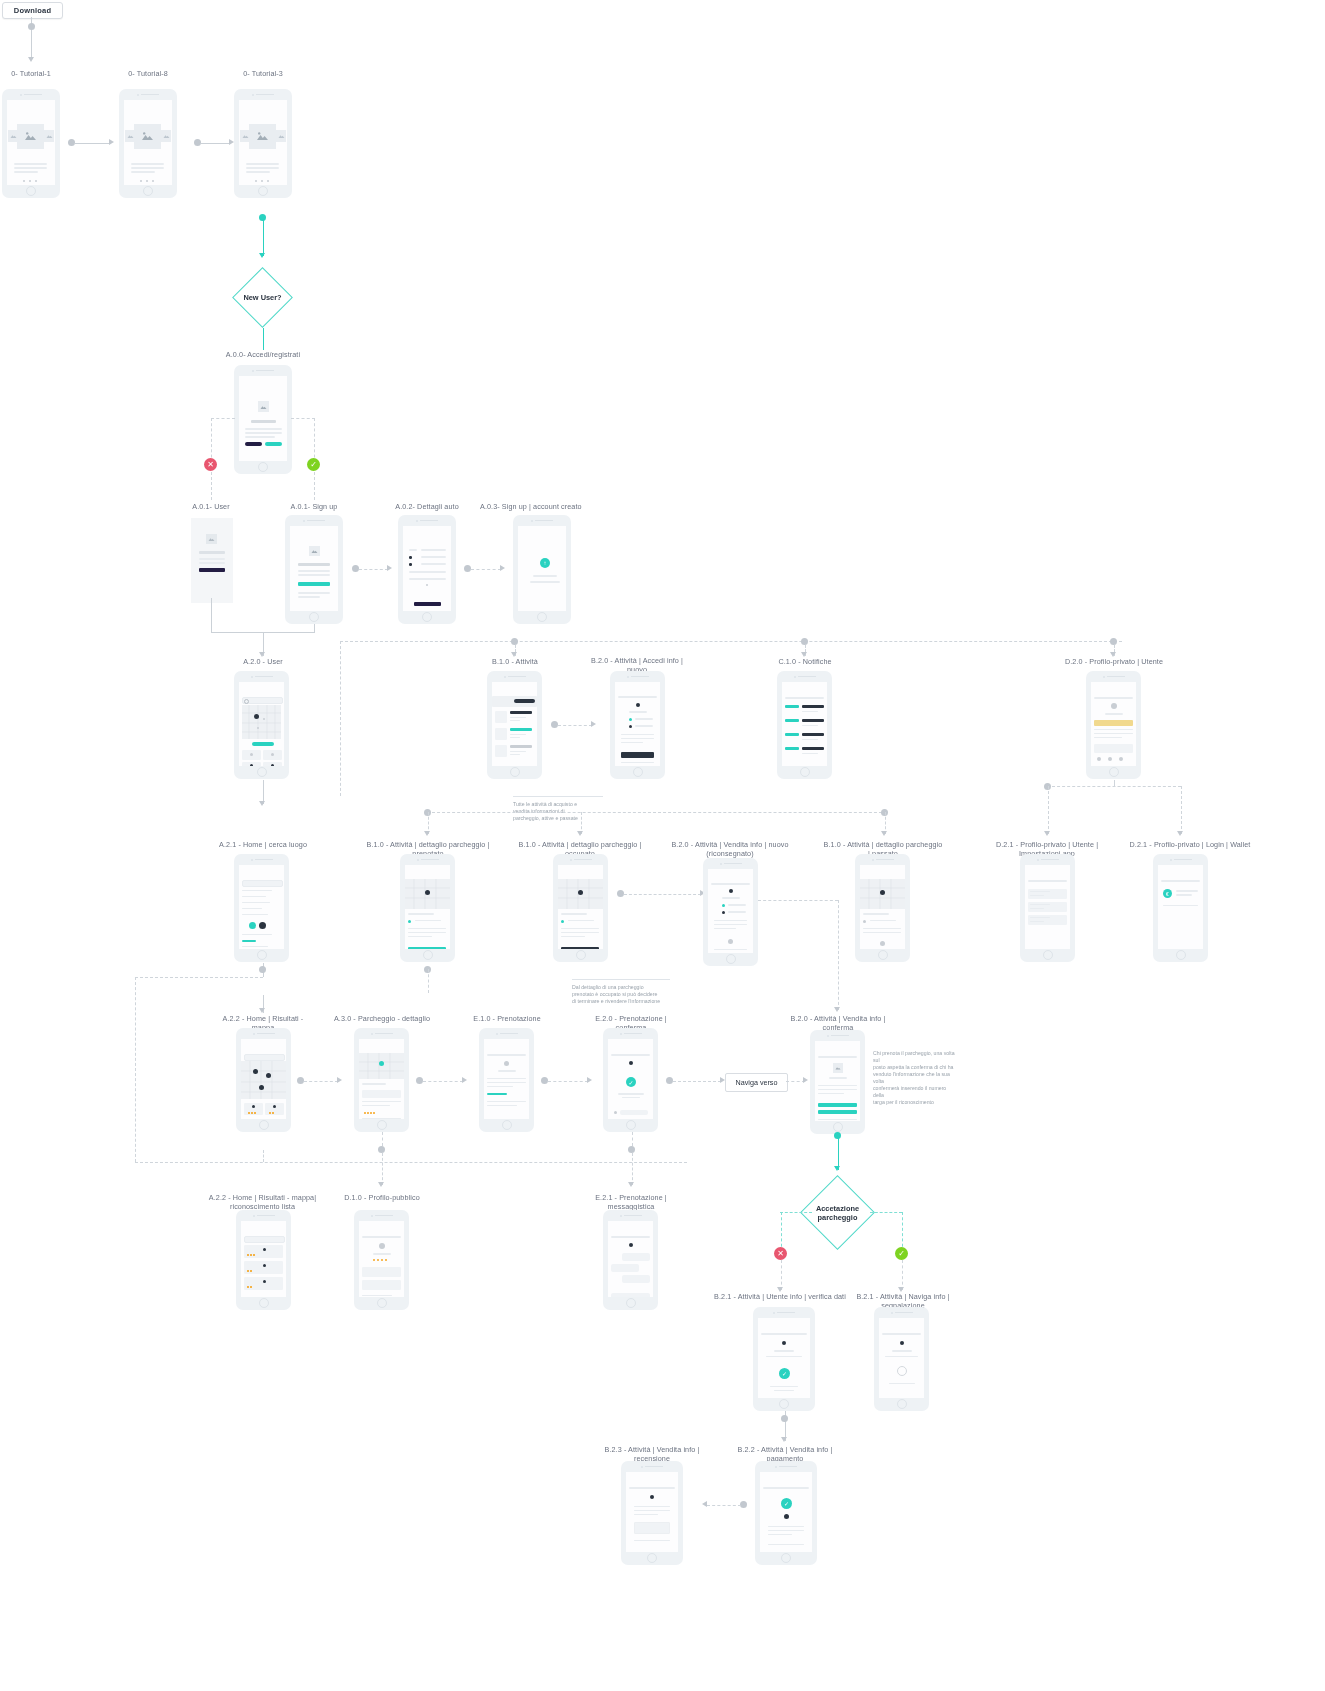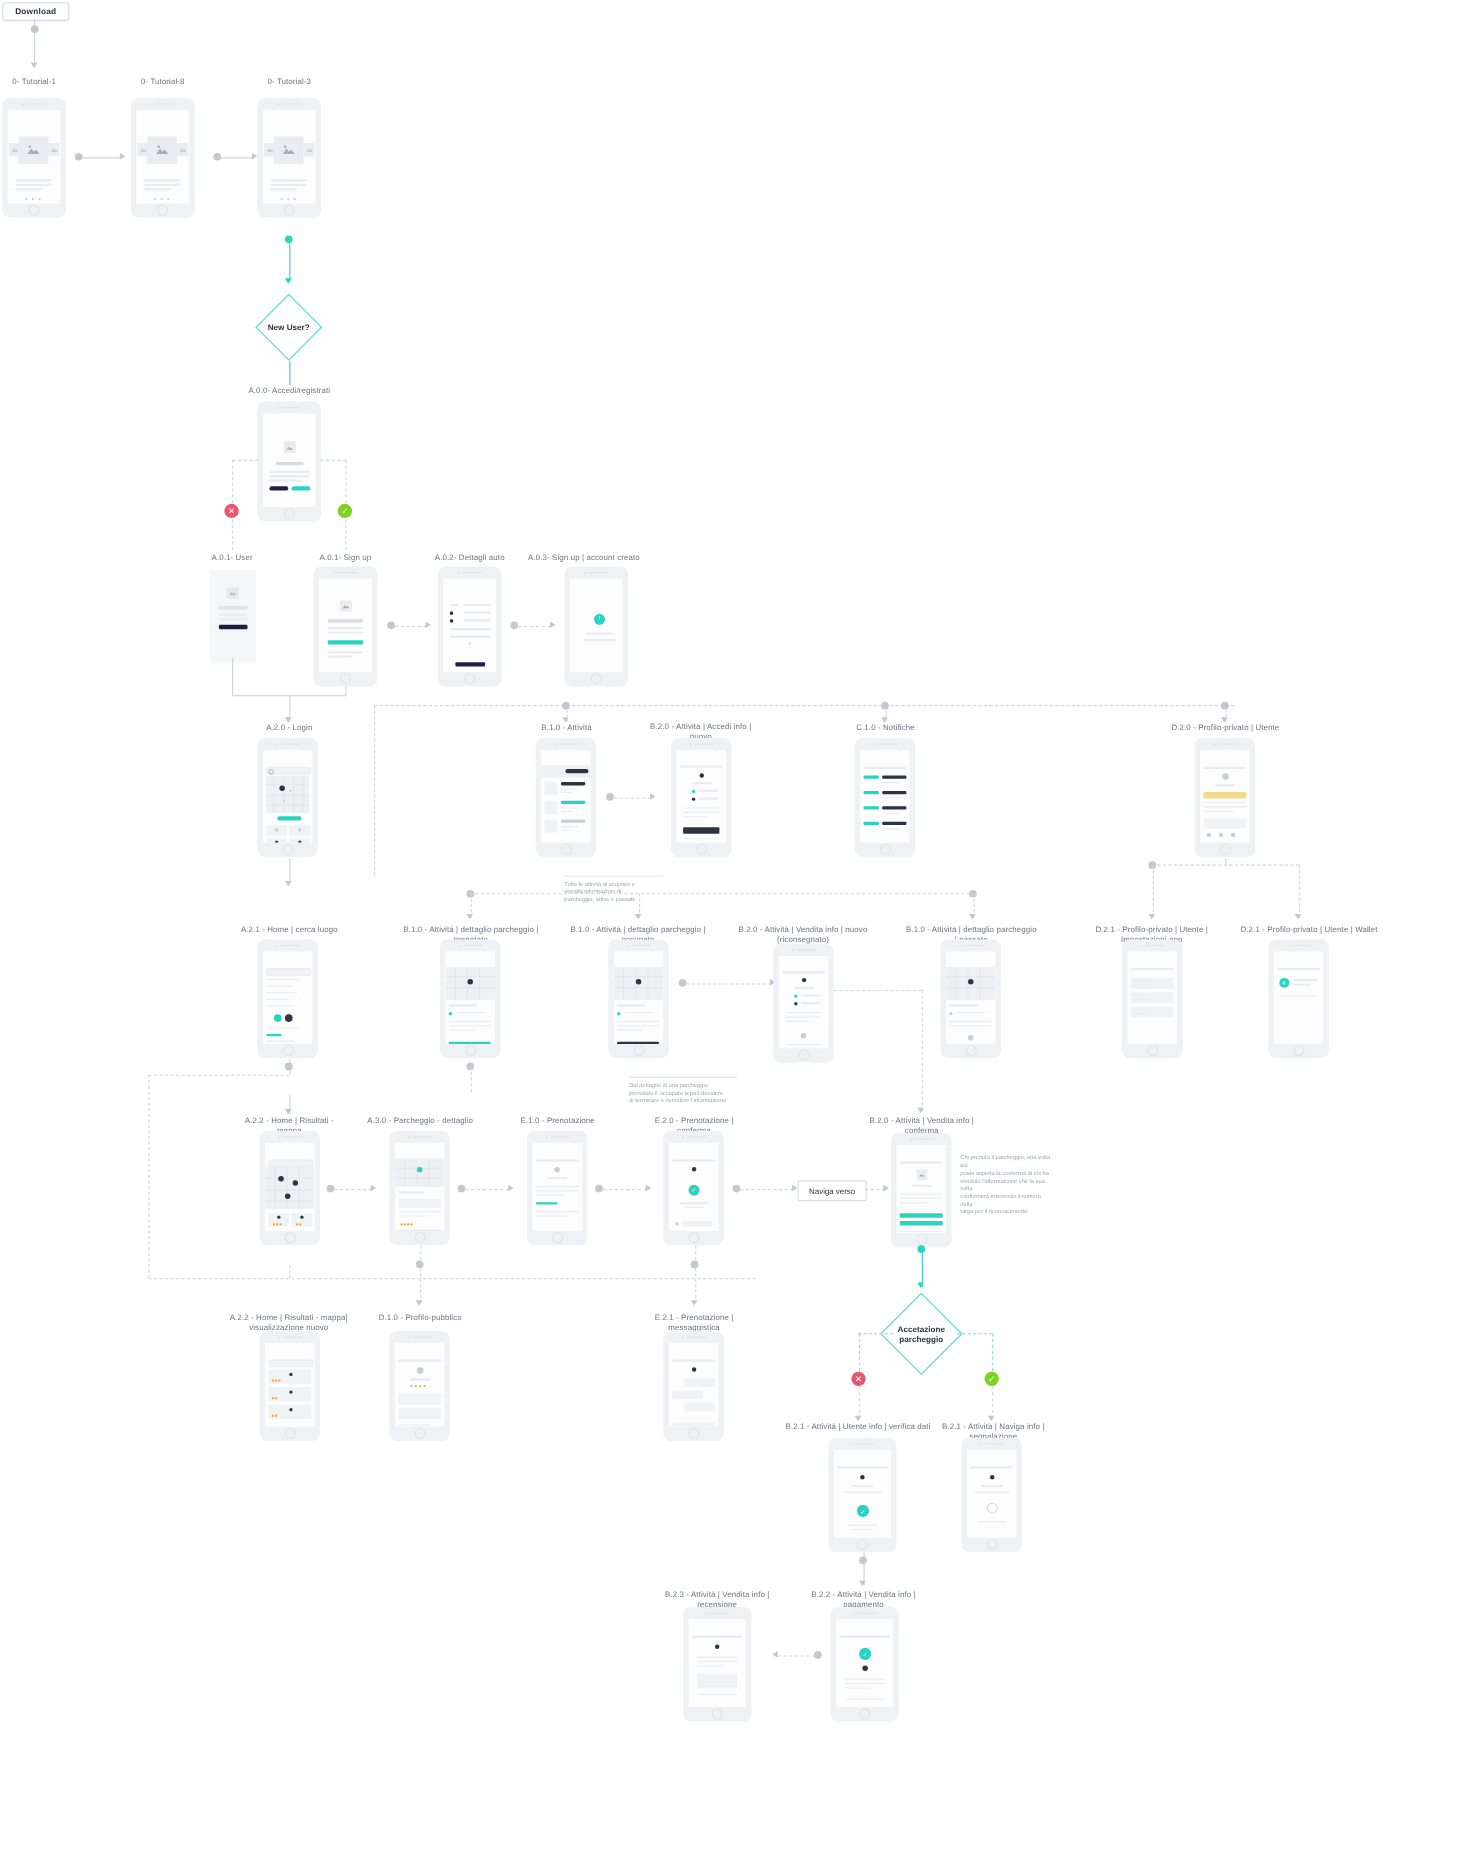--- a/index.html
+++ b/index.html
@@ -343,21 +343,21 @@
     </div>
     <div class="home"></div>
   </div>
 
   <div class="ln h" style="left:211px;top:632px;width:103px;"></div>
   <div class="ln v" style="left:211px;top:598px;height:34px;"></div>
   <div class="ln v" style="left:314px;top:624px;height:9px;"></div>
   <div class="ln v" style="left:262.5px;top:632px;height:24px;"></div>
   <div class="arw down" style="left:259px;top:652px;"></div>
 
-  <div class="lbl" style="left:213px;top:657px;width:100px;">A.2.0 - Login</div>
+  <div class="lbl" style="left:213px;top:657px;width:100px;">A.2.0 - User</div>
   <div class="phone" style="left:234px;top:671px;width:55px;height:108px;">
     <div class="spk">
         <i class="d"></i>
         <i class="l"></i>
       </div>
     <div class="screen">
       <div class="bar lt" style="left:3px;top:15px;width:39px;height:5px;border-radius:2px;border:1px solid #e8ecf0;"></div>
       <div style="position:absolute;left:5px;top:16.5px;width:3px;height:3px;border:.7px solid #b9c0c7;border-radius:50%;"></div>
       <div class="map" style="left:3px;top:23px;width:39px;height:34px;">
         <svg width="39" height="34" viewBox="0 0 39 34">
@@ -665,21 +665,21 @@
       <div class="bar" style="left:5px;top:39px;width:20px;height:1.4px;"></div>
       <div class="bar" style="left:5px;top:43px;width:14px;height:1.4px;"></div>
       <div class="bar lt" style="left:3px;top:50px;width:39px;height:10px;"></div>
       <div class="bar" style="left:5px;top:52px;width:20px;height:1.4px;"></div>
       <div class="bar" style="left:5px;top:56px;width:14px;height:1.4px;"></div>
 
     </div>
     <div class="home"></div>
   </div>
 
-  <div class="lbl" style="left:1125px;top:840px;width:130px;">D.2.1 - Profilo-privato | Utente | Wallet</div>
+  <div class="lbl" style="left:1125px;top:840px;width:130px;">D.2.1 - Profilo-privato | Login | Wallet</div>
   <div class="phone" style="left:1153px;top:854px;width:55px;height:108px;">
     <div class="spk">
         <i class="d"></i>
         <i class="l"></i>
       </div>
     <div class="screen">
       <div class="bar" style="left:3px;top:15px;width:39px;height:1.6px;"></div>
       <div style="position:absolute;left:5px;top:24px;width:9px;height:9px;border-radius:50%;background:#2ad2c0;display:flex;align-items:center;justify-content:center;color:#fff;font-size:5px;">€</div>
       <div class="bar" style="left:18px;top:25px;width:22px;height:1.6px;"></div>
       <div class="bar" style="left:18px;top:29px;width:16px;height:1.6px;"></div>
@@ -879,21 +879,21 @@
   <div class="dln v tl" style="left:780.5px;top:1212px;height:40px;"></div>
   <div class="dln h tl" style="left:780px;top:1212px;width:32px;"></div>
   <div class="badge no" style="left:774px;top:1247px;">✕</div>
   <div class="dln v" style="left:780.5px;top:1260px;height:30px;"></div>
 
   <div class="dln v tl" style="left:901.5px;top:1212px;height:40px;"></div>
   <div class="dln h tl" style="left:870px;top:1212px;width:32px;"></div>
   <div class="badge ok" style="left:895px;top:1247px;">✓</div>
   <div class="dln v" style="left:901.5px;top:1260px;height:30px;"></div>
 
-  <div class="lbl" style="left:190px;top:1193px;width:145px;">A.2.2 - Home | Risultati - mappa| visualizzazione nuovo</div>
+  <div class="lbl" style="left:190px;top:1193px;width:145px;">A.2.2 - Home | Risultati - mappa| riconoscimento lista</div>
   <div class="phone" style="left:236px;top:1210px;width:55px;height:100px;">
     <div class="spk">
         <i class="d"></i>
         <i class="l"></i>
       </div>
     <div class="screen">
       <div class="bar lt" style="left:3px;top:15px;width:39px;height:5px;border-radius:2px;border:1px solid #e8ecf0;"></div>
       <div class="bar lt" style="left:3px;top:24px;width:39px;height:13px;"></div>
       <div class="dot nv" style="left:22px;top:27px;width:3px;height:3px;"></div>
       <div class="dot or" style="left:6px;top:33px;width:1.6px;height:1.6px;"></div>

